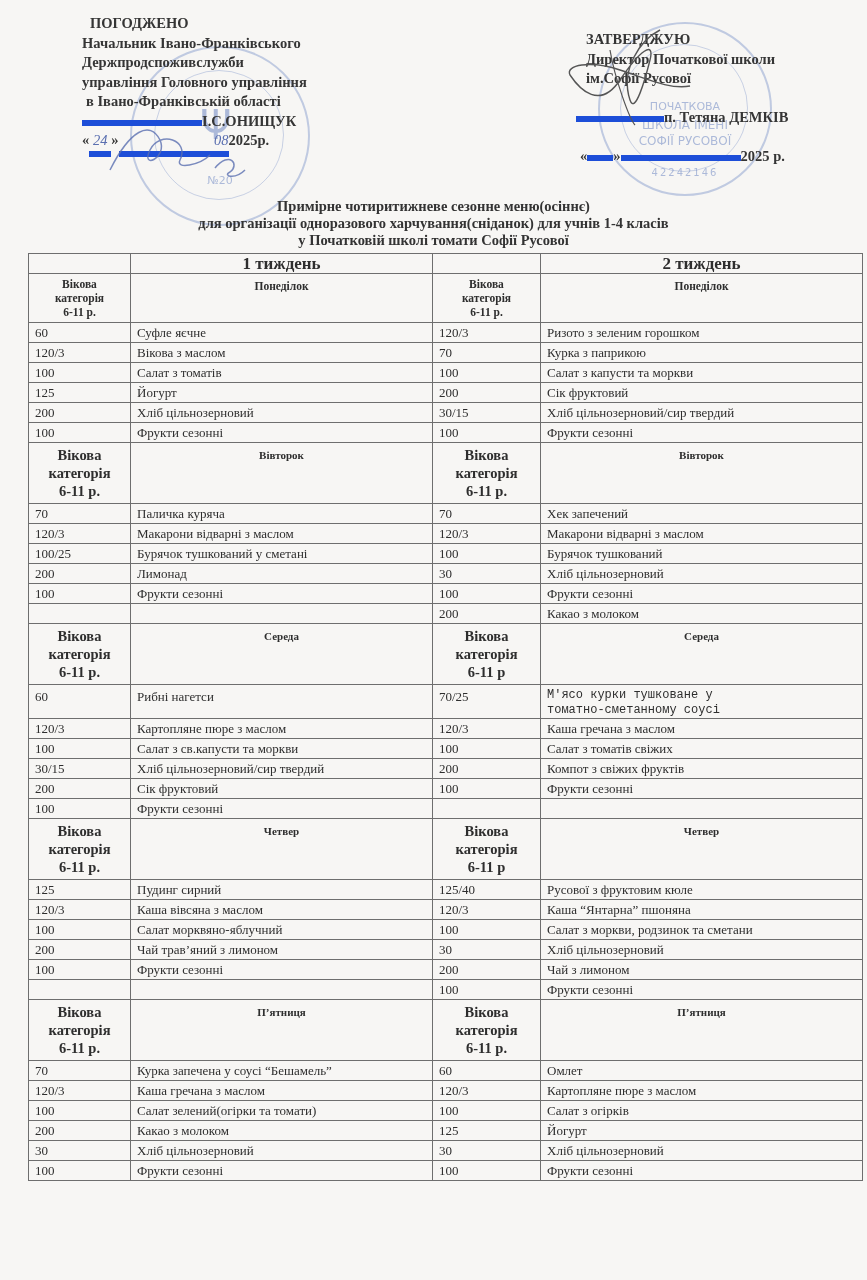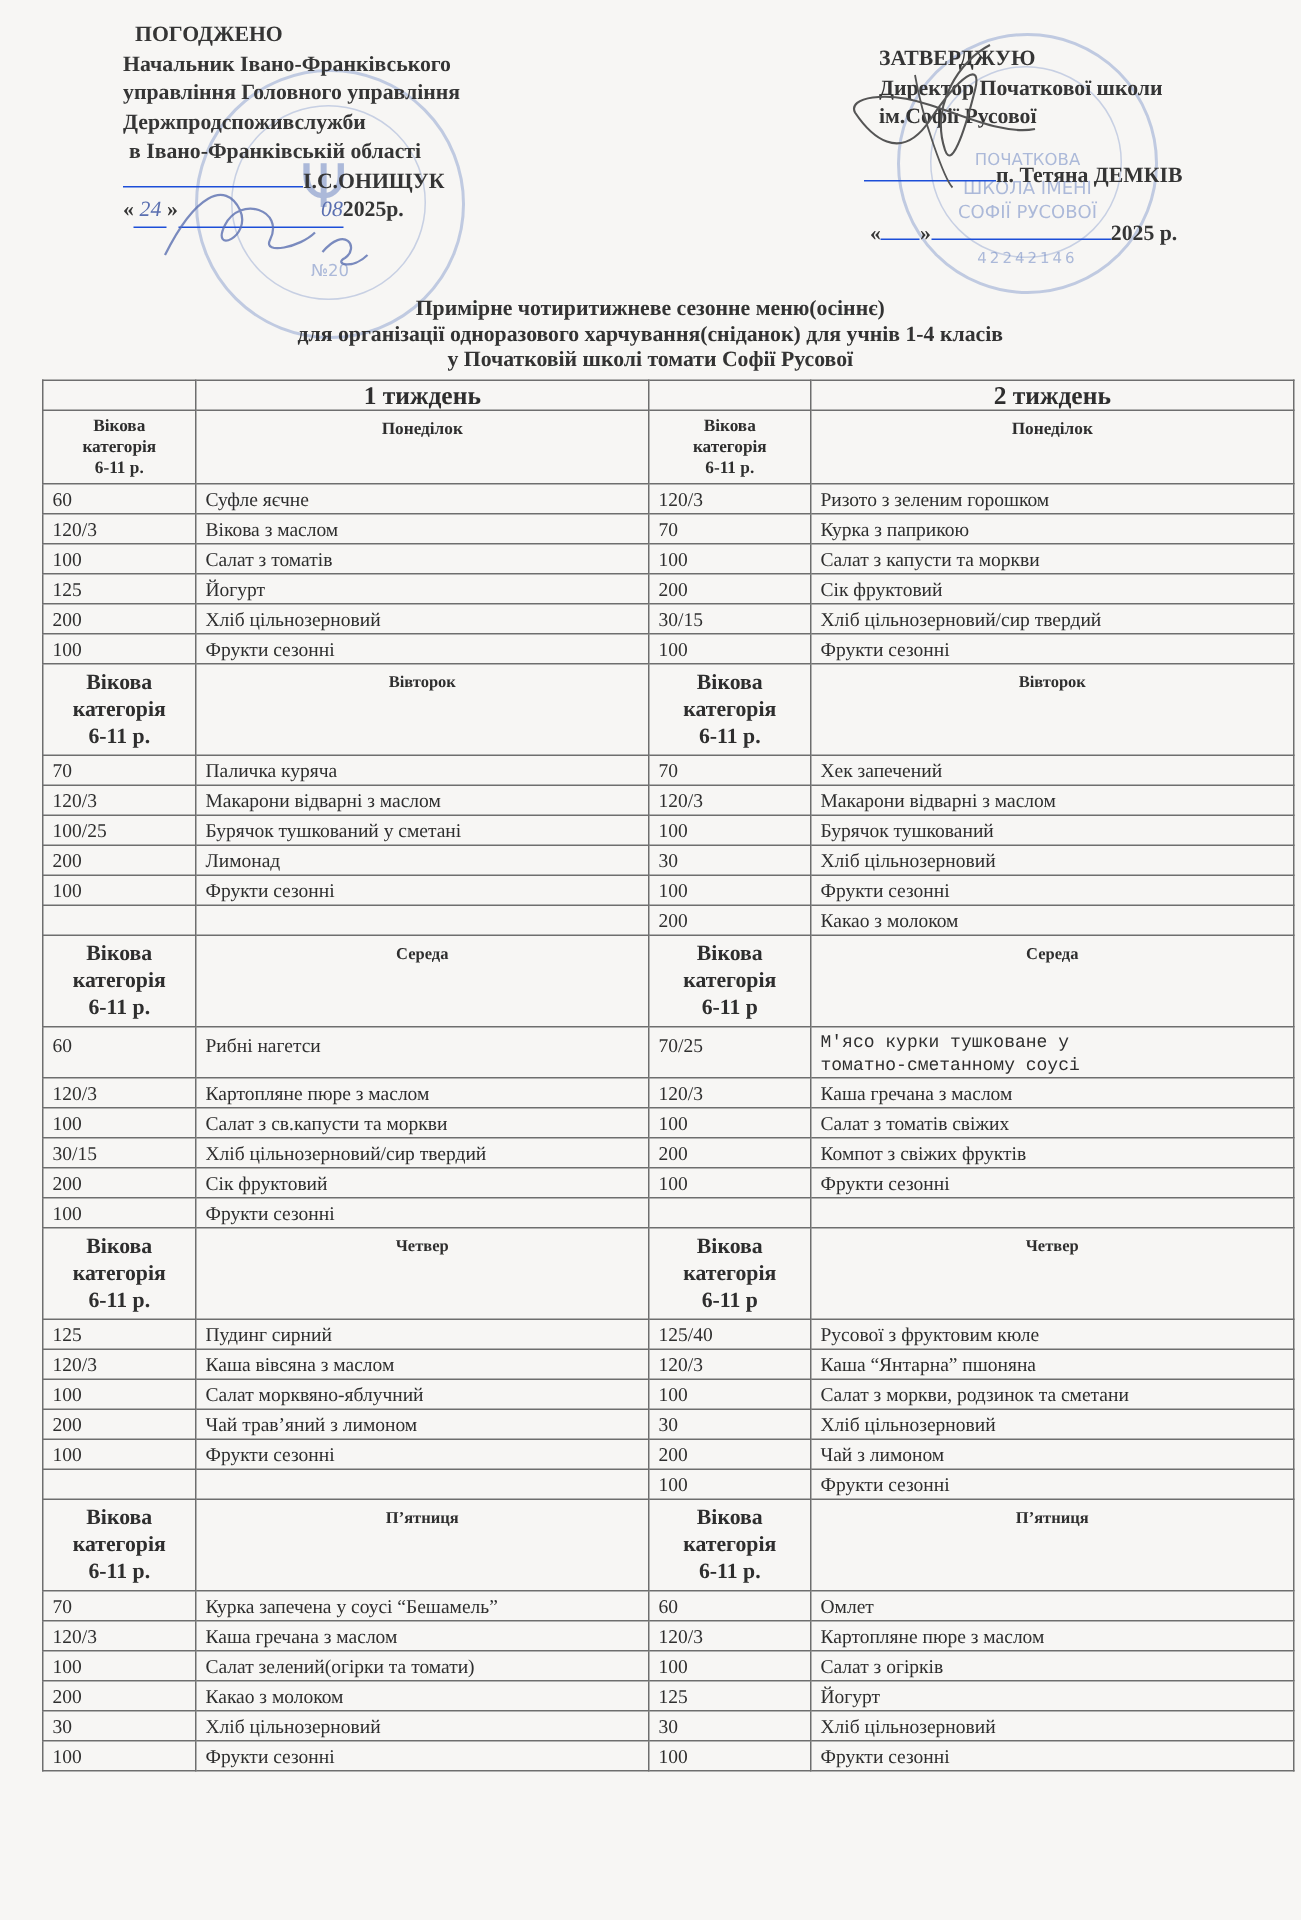--- a/index.html
+++ b/index.html
@@ -11,21 +11,21 @@
     position: absolute; left: 82px; top: 14px; width: 330px;
     font-weight: bold; font-size: 14.5px; line-height: 19.5px; color: #353535;
   }
   .approval-right {
     position: absolute; left: 586px; top: 14px; width: 280px;
     font-weight: bold; font-size: 14.5px; line-height: 19.5px; color: #353535; margin-top: 16px;
   }
   .approval-left div, .approval-right div { white-space: nowrap; }
   .ind1 { padding-left: 8px; }
   .ind2 { padding-left: 4px; }
-  .sig-line { display: inline-block; border-bottom: 1px solid #1d4ed8; vertical-align: baseline; }
+  .sig-line { display: inline-block; border-bottom: 6px solid #1d4ed8; vertical-align: baseline; }
   .stamp {
     position: absolute; border-radius: 50%; border: 2px solid rgba(90,120,190,0.35);
     pointer-events: none;
   }
   .stamp .inner { position: absolute; border-radius: 50%; border: 1.5px solid rgba(90,120,190,0.30); }
   .stamp-text {
     position: absolute; color: rgba(80,110,185,0.45); font-family: "DejaVu Sans", sans-serif;
     font-size: 11px; text-align: center; line-height: 14px; width: 100%;
   }
   .trident { position: absolute; color: rgba(80,110,185,0.45); font-size: 40px; font-family: "DejaVu Sans", sans-serif; }
@@ -68,22 +68,22 @@
   <div class="inner" style="left:20px; top:20px; width:126px; height:126px;"></div>
   <div class="stamp-text" style="top:76px;">ПОЧАТКОВА</div>
   <div class="stamp-text" style="top:94px; font-size:12px;">ШКОЛА ІМЕНІ</div>
   <div class="stamp-text" style="top:110px; font-size:12px;">СОФІЇ РУСОВОЇ</div>
   <div class="stamp-text" style="top:142px; font-size:10px; letter-spacing:2px;">42242146</div>
 </div>
 
 <div class="approval-left">
   <div class="ind1">ПОГОДЖЕНО</div>
   <div>Начальник Івано-Франківського</div>
+  <div>Держпродспоживслужби</div>
   <div>управління Головного управління</div>
-  <div>Держпродспоживслужби</div>
   <div class="ind2">в Івано-Франківській області</div>
   <div>
     <span class="sig-line" style="width:120px;"></span><span>І.С.ОНИЩУК</span>
   </div>
   <div>
     <span>«</span><span class="sig-line" style="width:22px; text-align:center; font-style:italic; color:#5a6fb0; font-weight:normal;">24</span><span>»</span><span class="sig-line" style="width:110px; text-align:right; font-style:italic; color:#5a6fb0; font-weight:normal;">08</span><span>2025р.</span>
   </div>
 </div>
 
 <div class="approval-right">

